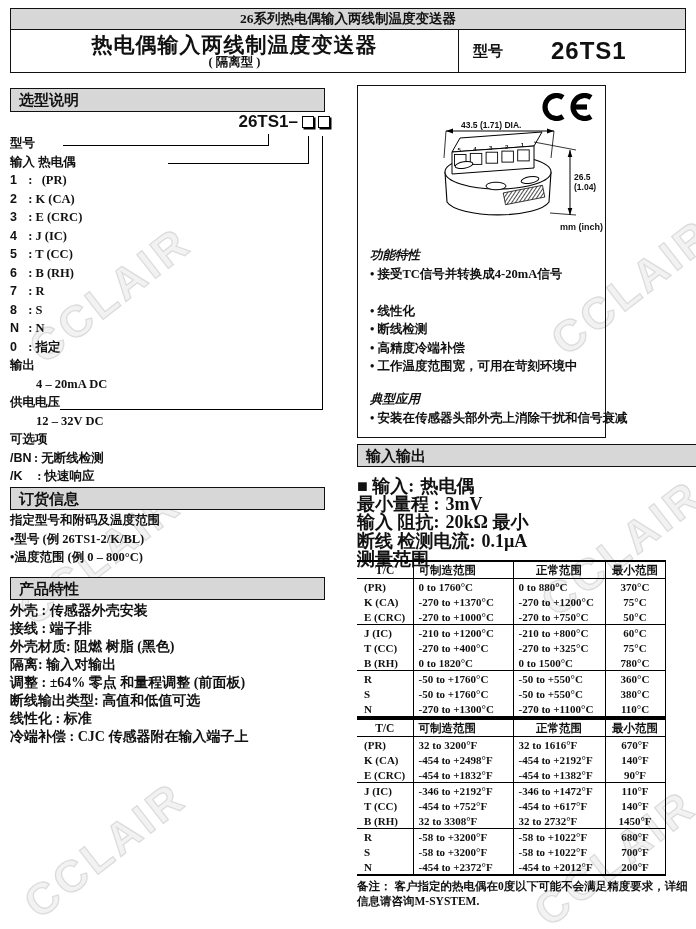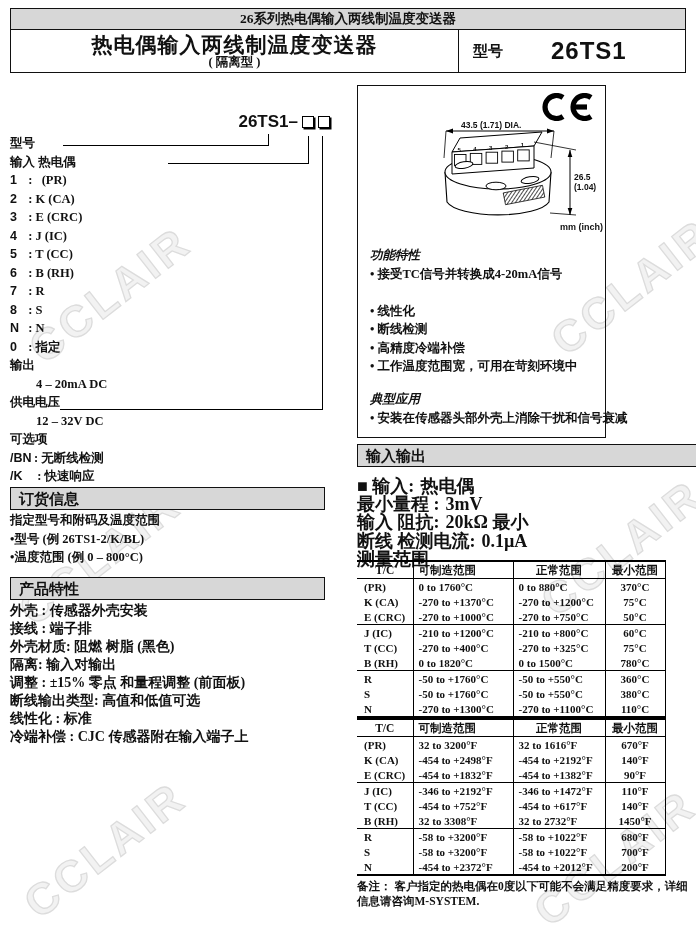--- a/index.html
+++ b/index.html
@@ -94,20 +94,21 @@
     <div class="title-left">
       <div class="main-title">热电偶输入两线制温度变送器</div>
       <div class="sub-title">( 隔离型 )</div>
     </div>
     <div class="title-right">
       <span class="model-label">型号</span>
       <span class="model-value">26TS1</span>
     </div>
   </div>
 
+  <div class="abs bar bar-sel">选型说明</div>
   <div class="abs sel-content">
     <div class="code-line">
       <span>26TS1–</span>
       <span class="code-box"></span>
       <span class="code-box"></span>
     </div>
     <div class="lline" style="left:53px;top:22px;width:205px;height:11px"></div>
     <div class="lline" style="left:158px;top:24px;width:140px;height:27px"></div>
     <div class="lline" style="left:50px;top:24px;width:262px;height:273px"></div>
     <div class="sel-lines">
@@ -140,21 +141,21 @@
     <div>•型号  (例  26TS1-2/K/BL)</div>
     <div>•温度范围  (例 0 – 800°C)</div>
   </div>
 
   <div class="abs bar bar-prod">产品特性</div>
   <div class="abs prod-content">
     <div>外壳 :  传感器外壳安装</div>
     <div>接线 :  端子排</div>
     <div>外壳材质:  阻燃 树脂 (黑色)</div>
     <div>隔离:  输入对输出</div>
-    <div>调整 :  ±15%  零点 和量程调整 (前面板)</div>
+    <div>调整 :  ±64%  零点 和量程调整 (前面板)</div>
     <div>断线输出类型:  高值和低值可选</div>
     <div class="gap">线性化 :  标准</div>
     <div>冷端补偿  : CJC 传感器附在输入端子上</div>
   </div>
 
   <div class="abs right-box">
     <svg class="ce" width="56" height="28" viewBox="0 0 56 28">
       <path d="M 24,4.5 A 11.5,11.5 0 1 0 24,23.5" fill="none" stroke="#000" stroke-width="5.2"></path>
       <path d="M 52,4.5 A 11.5,11.5 0 1 0 52,23.5" fill="none" stroke="#000" stroke-width="5.2"></path>
       <line x1="34.5" y1="14" x2="48" y2="14" stroke="#000" stroke-width="5.2"></line>

